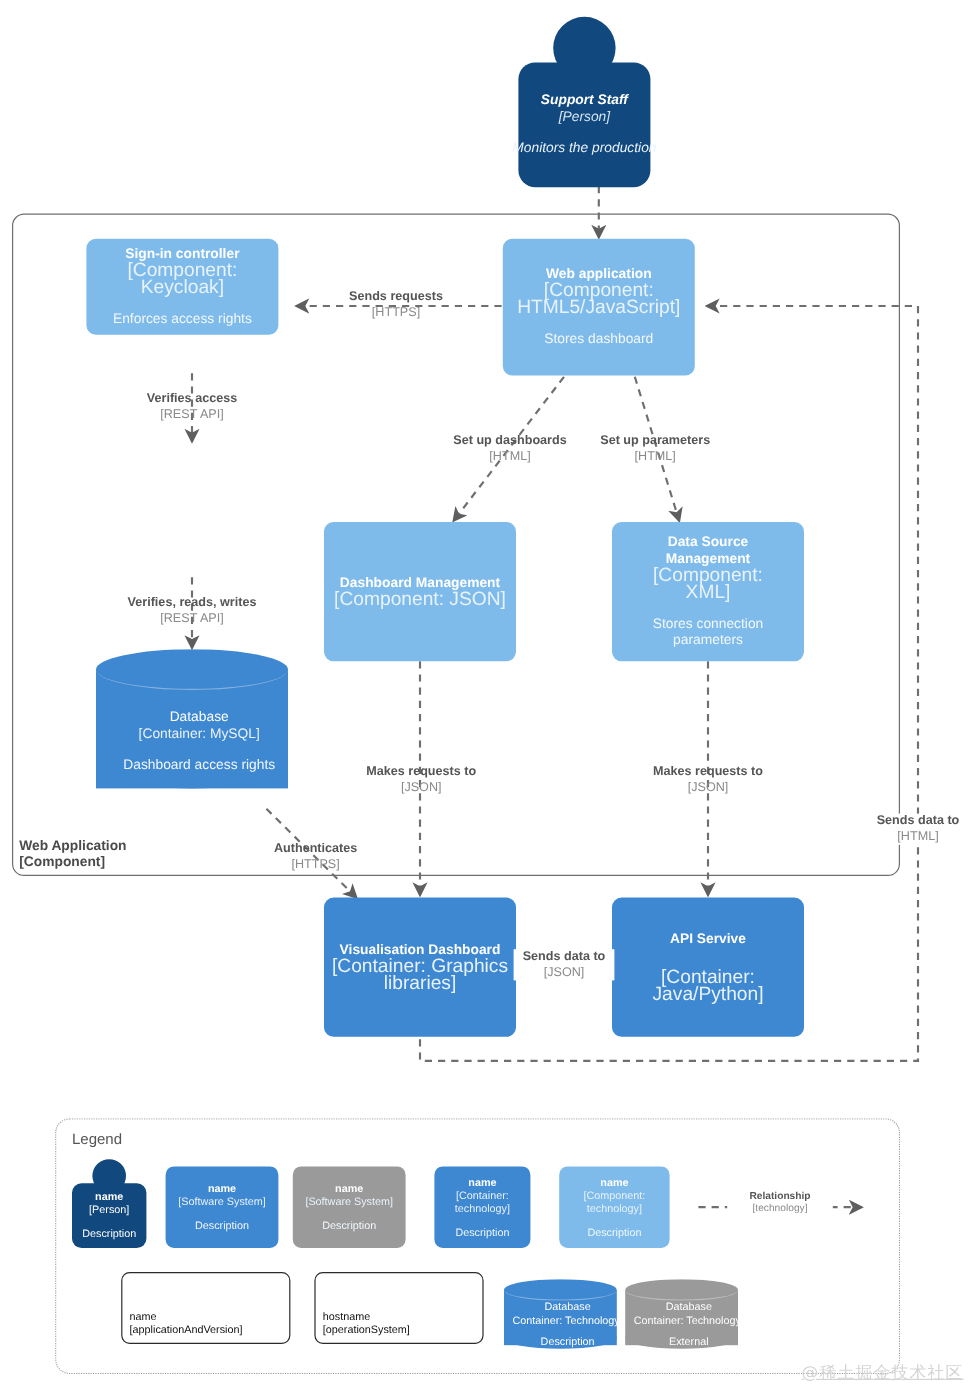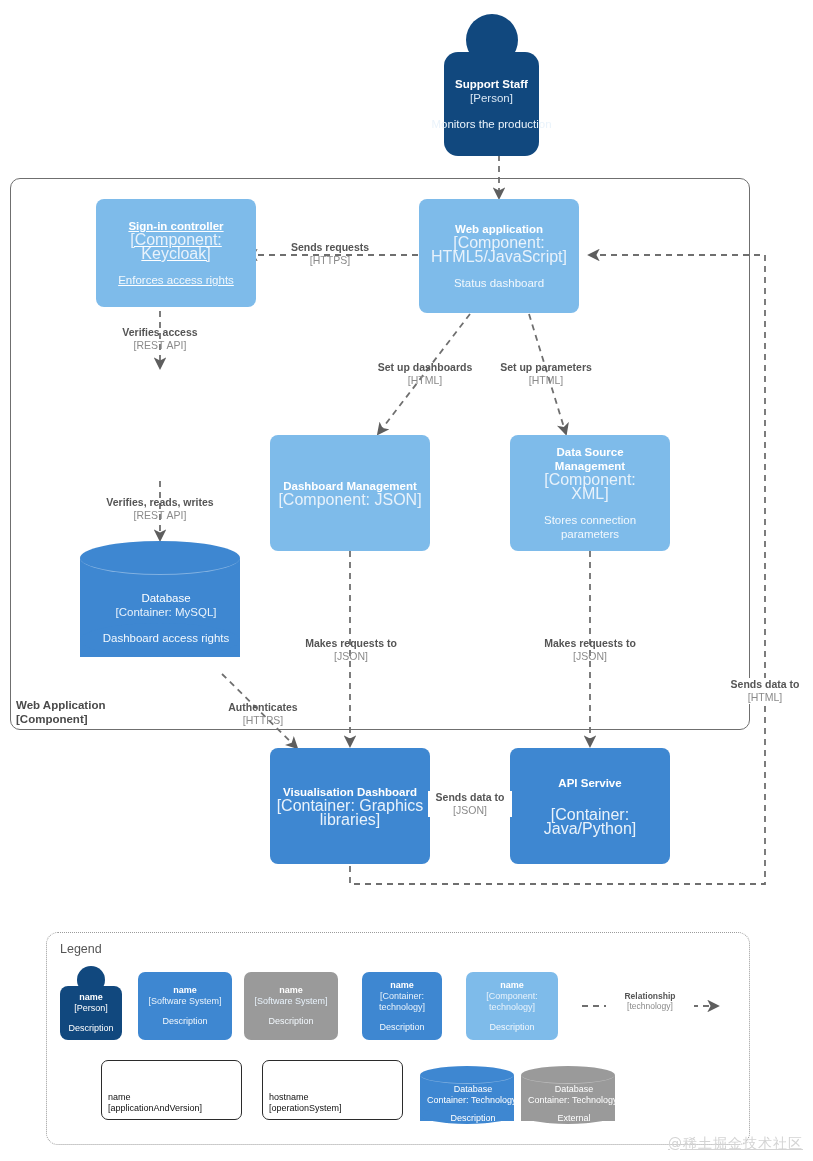--- a/index.html
+++ b/index.html
@@ -165,36 +165,36 @@
       <path d="M 431 806 L 509 806"></path>
     </g>
   </svg>
 
   <div class="boundary" style="left:10px; top:178px; width:740px; height:552px;"></div>
   <div class="boundary-label" style="left:16px; top:698px;">
     <span class="bl-name">Web Application</span>
     <span class="bl-type">[Component]</span>
   </div>
 
-  <div class="person-wrap" style="left:444px; top:14px; width:95px; height:142px;">
+  <div class="person-wrap" style="left:432px; top:14px; width:110px; height:142px;font-style:italic;">
     <div class="person-head" style="width:52px; height:52px;"></div>
     <div class="person-body" style="top:38px; height:104px; padding:0 2px;">
       <span class="n-name" style="font-size:11.5px;line-height:14px;">Support Staff</span>
       <span class="n-tech" style="font-size:11.5px;line-height:14px;color:#d8e6f3;">[Person]</span>
       <span class="n-desc" style="font-size:11.5px;line-height:14px;margin-top:12px;color:#eaf3fb;">Monitors the production</span>
     </div>
   </div>
 
   <div class="node comp" style="left:419px; top:199px; width:160px; height:114px; padding:0 8px;">
     <span class="n-name">Web application</span>
     <span class="n-tech">[Component: HTML5/JavaScript]</span>
-    <span class="n-desc">Status dashboard</span>
-  </div>
-
-  <div class="node comp" style="left:96px; top:199px; width:160px; height:108px; padding:0 6px;text-decoration:underline;">
+    <span class="n-desc">Stores dashboard</span>
+  </div>
+
+  <div class="node comp" style="left:72px; top:199px; width:160px; height:80px; padding:0 6px;">
     <span class="n-name">Sign-in controller</span>
     <span class="n-tech">[Component: Keycloak]</span>
     <span class="n-desc">Enforces access rights</span>
   </div>
 
 
   <div class="node comp" style="left:270px; top:435px; width:160px; height:116px; padding:0 6px;">
     <span class="n-name">Dashboard Management</span>
     <span class="n-tech">[Component: JSON]</span>
   </div>

